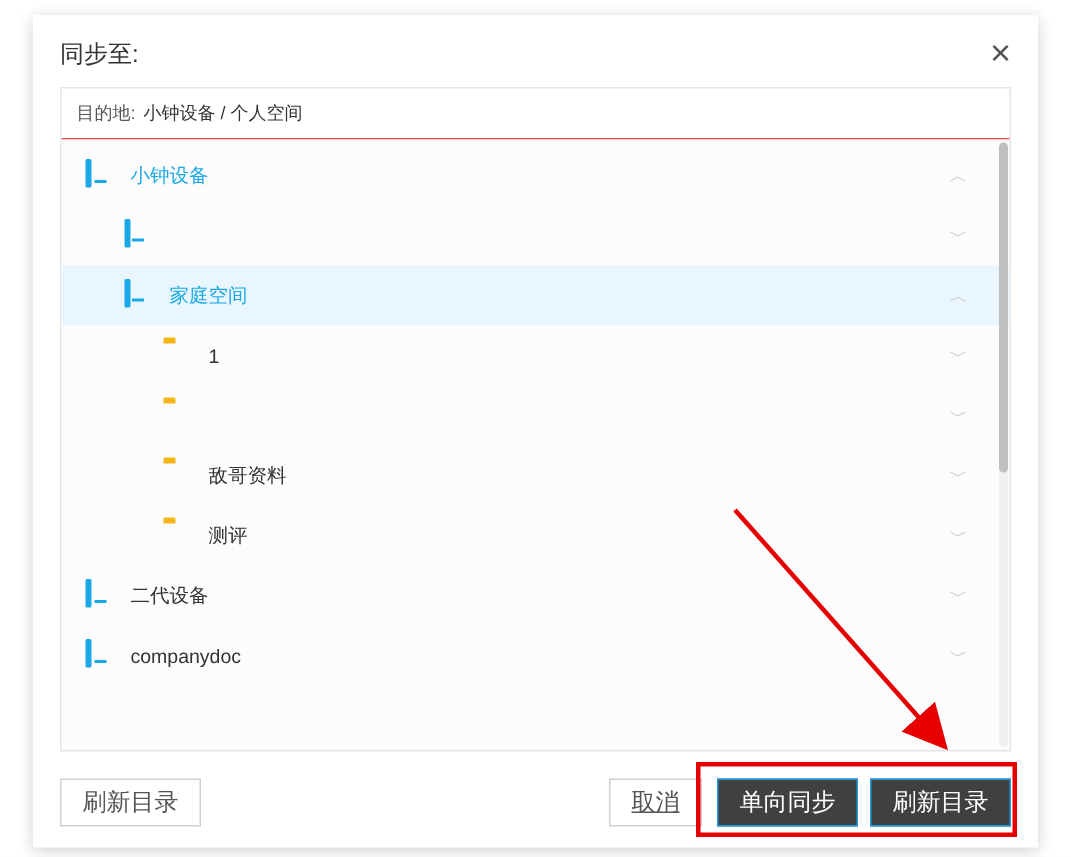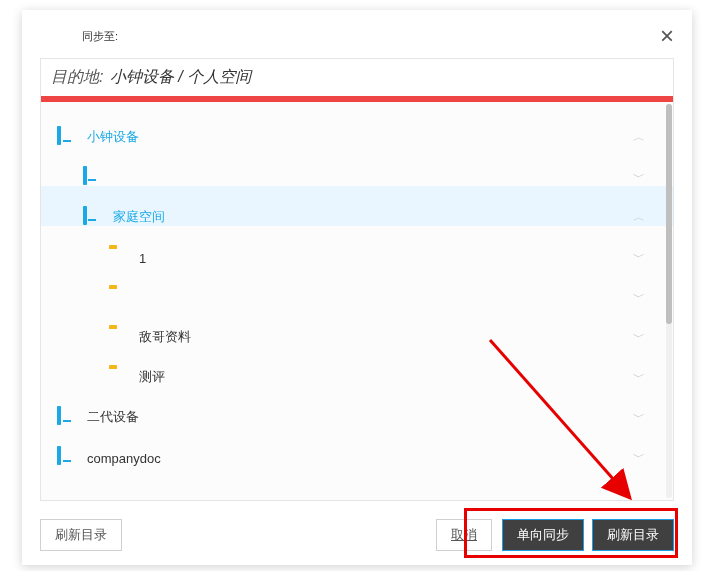--- a/index.html
+++ b/index.html
@@ -8,40 +8,40 @@
 .dialog {
   position: absolute;
   left: 22px; top: 10px;
   width: 670px; height: 555px;
   background: #fff;
   box-shadow: 0 2px 10px rgba(0,0,0,0.18);
   display: flex; flex-direction: column;
 }
 
 .dlg-header { display: flex; align-items: center; justify-content: space-between; padding: 14px 18px 10px 18px; }
-.dlg-title { font-size: 11px; color: #333; margin-left: 42px; }
+.dlg-title { font-size: 16px; color: #333; }
 .close-btn { font-size: 24px; color: #555; cursor: pointer; line-height: 1; }
 
 .inner {
   margin: 0 18px 8px 18px;
   border: 1px solid #e5e5e5;
   flex: 1; display: flex; flex-direction: column;
   overflow: hidden;
 }
 
-.dest-bar { padding: 8px 10px; border-bottom: 6px solid #ef4444; font-size: 16px; color: #555; font-style: italic; }
+.dest-bar { padding: 8px 10px; border-bottom: 1px solid #ef4444; font-size: 12px; color: #555; }
 .dest-label { color: #555; }
 .dest-path { color: #333; margin-left: 2px; }
 
 .tree-wrap { flex: 1; display: flex; position: relative; background: #fcfcfc; }
 .tree { flex: 1; overflow: hidden; padding: 4px 0; }
 .scroll-track { width: 6px; background: #f0f0f0; position: absolute; right: 1px; top: 2px; bottom: 2px; border-radius: 3px; }
 .scroll-thumb { width: 6px; background: #bfbfbf; border-radius: 3px; position: absolute; top: 0; height: 220px; }
 
-.row { display: flex; align-items: flex-end; height: 40px; font-size: 13px; color: #333; cursor: pointer; padding-right: 28px; }
+.row { display: flex; align-items: center; height: 40px; font-size: 13px; color: #333; cursor: pointer; padding-right: 28px; }
 .row.selected { background: #eaf6ff; }
 .row.d0 { padding-left: 16px; }
 .row.d1 { padding-left: 42px; }
 .row.d2 { padding-left: 68px; }
 .ic { width: 22px; height: 18px; margin-right: 8px; flex-shrink: 0; display: inline-block; }
 .row .text { flex: 1; white-space: nowrap; overflow: hidden; text-overflow: ellipsis; }
 .chev { color: #c8c8c8; font-size: 12px; margin-left: auto; }
 .row.accent .text { color: #1aa9e6; }
 
 .ic-device {
@@ -51,21 +51,21 @@
 .ic-device-sub { border: 2px solid #1aa9e6; border-radius: 1px; width: 16px; height: 11px; position: relative; }
 .ic-device-sub::after { content: ""; position: absolute; left: 3px; top: 11px; width: 8px; height: 2px; background: #1aa9e6; }
 
 .ic-folder {
   width: 20px; height: 15px; background: linear-gradient(#ffd86b,#f5b618); border-radius: 1px; position: relative;
 }
 .ic-folder::before { content: ""; position: absolute; top: -3px; left: 0; width: 8px; height: 4px; background: #f5b618; border-radius: 1px 1px 0 0; }
 
 .footer { display: flex; align-items: center; padding: 10px 18px 14px 18px; gap: 8px; }
 .footer .spacer { flex: 1; }
-.btn { height: 32px; padding: 0 14px; font-size: 13px; border: 1px solid #d0d0d0; background: #fff; color: #555; cursor: pointer; display: inline-flex; align-items: center; justify-content: center; }
+.btn { height: 32px; padding: 0 14px; font-size: 16px; border: 1px solid #d0d0d0; background: #fff; color: #555; cursor: pointer; display: inline-flex; align-items: center; justify-content: center; }
 .btn.primary { background: #404040; border-color: #1f9ce6; color: #fff; text-align: center; }
 .btn-cancel { margin-right: 2px; text-decoration: underline; }
 
 .anno-box {
   position: absolute; border: 3px solid #e60000; pointer-events: none;
 }
 .anno-footer-box { left: 464px; top: 508px; width: 214px; height: 50px; }
 .anno-arrow { position: absolute; pointer-events: none; }
 </style>
 </head>

